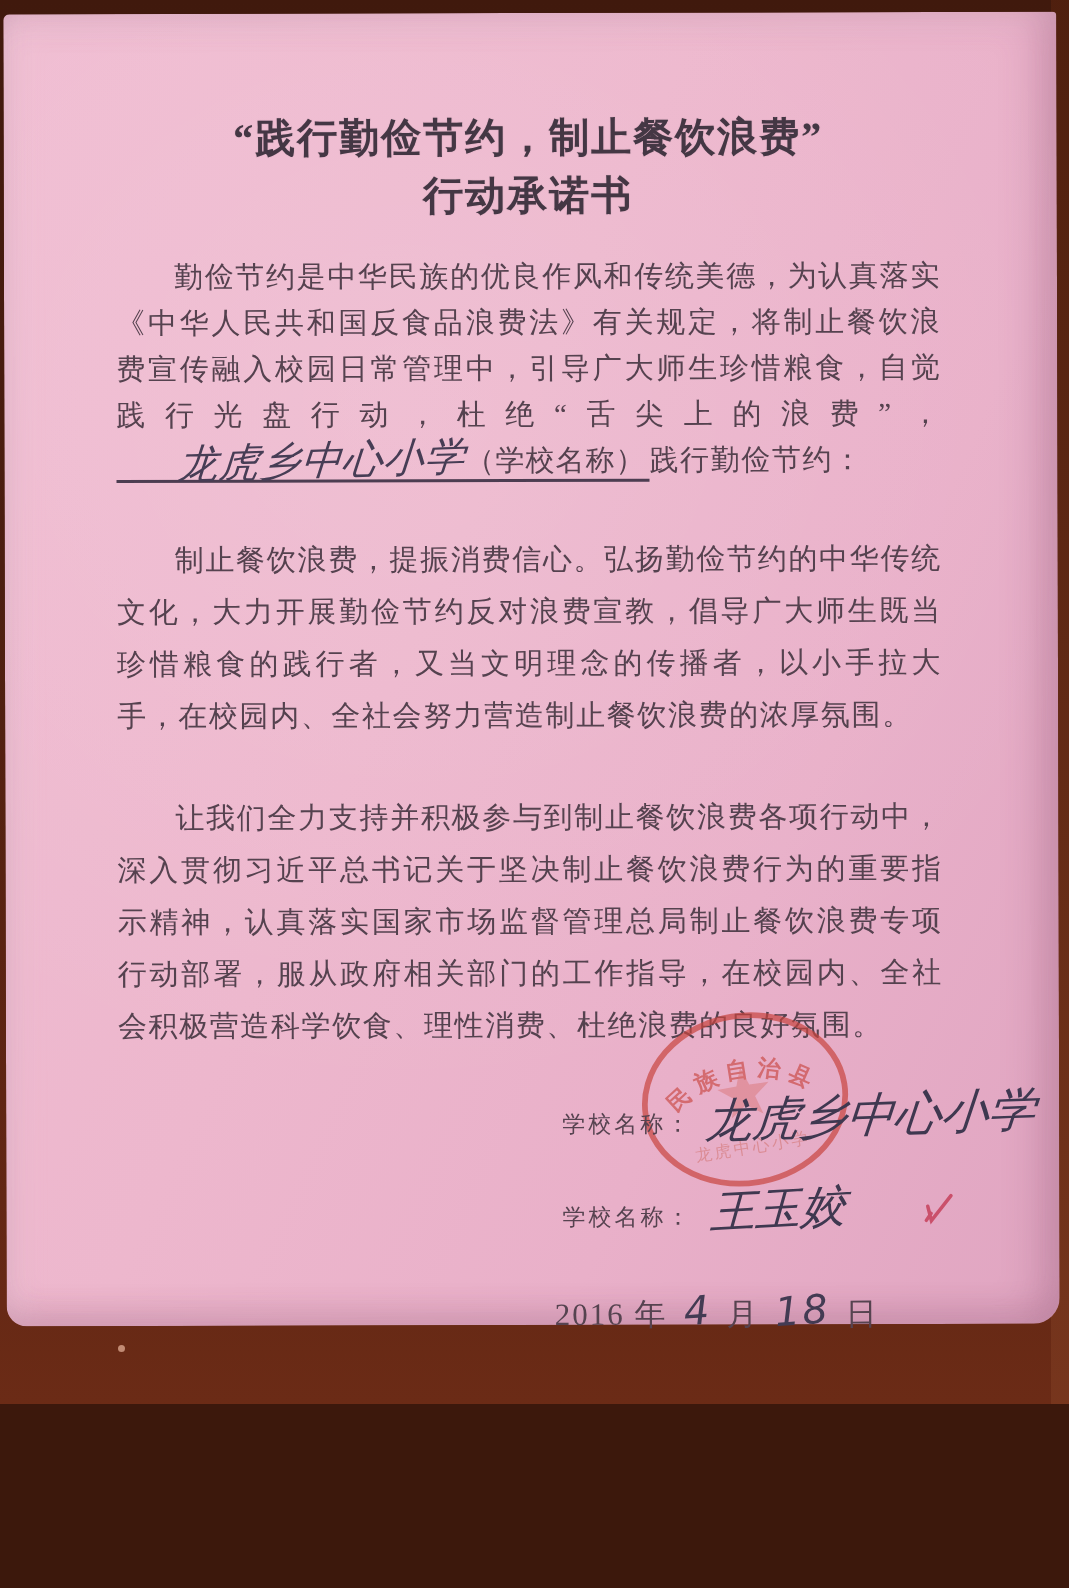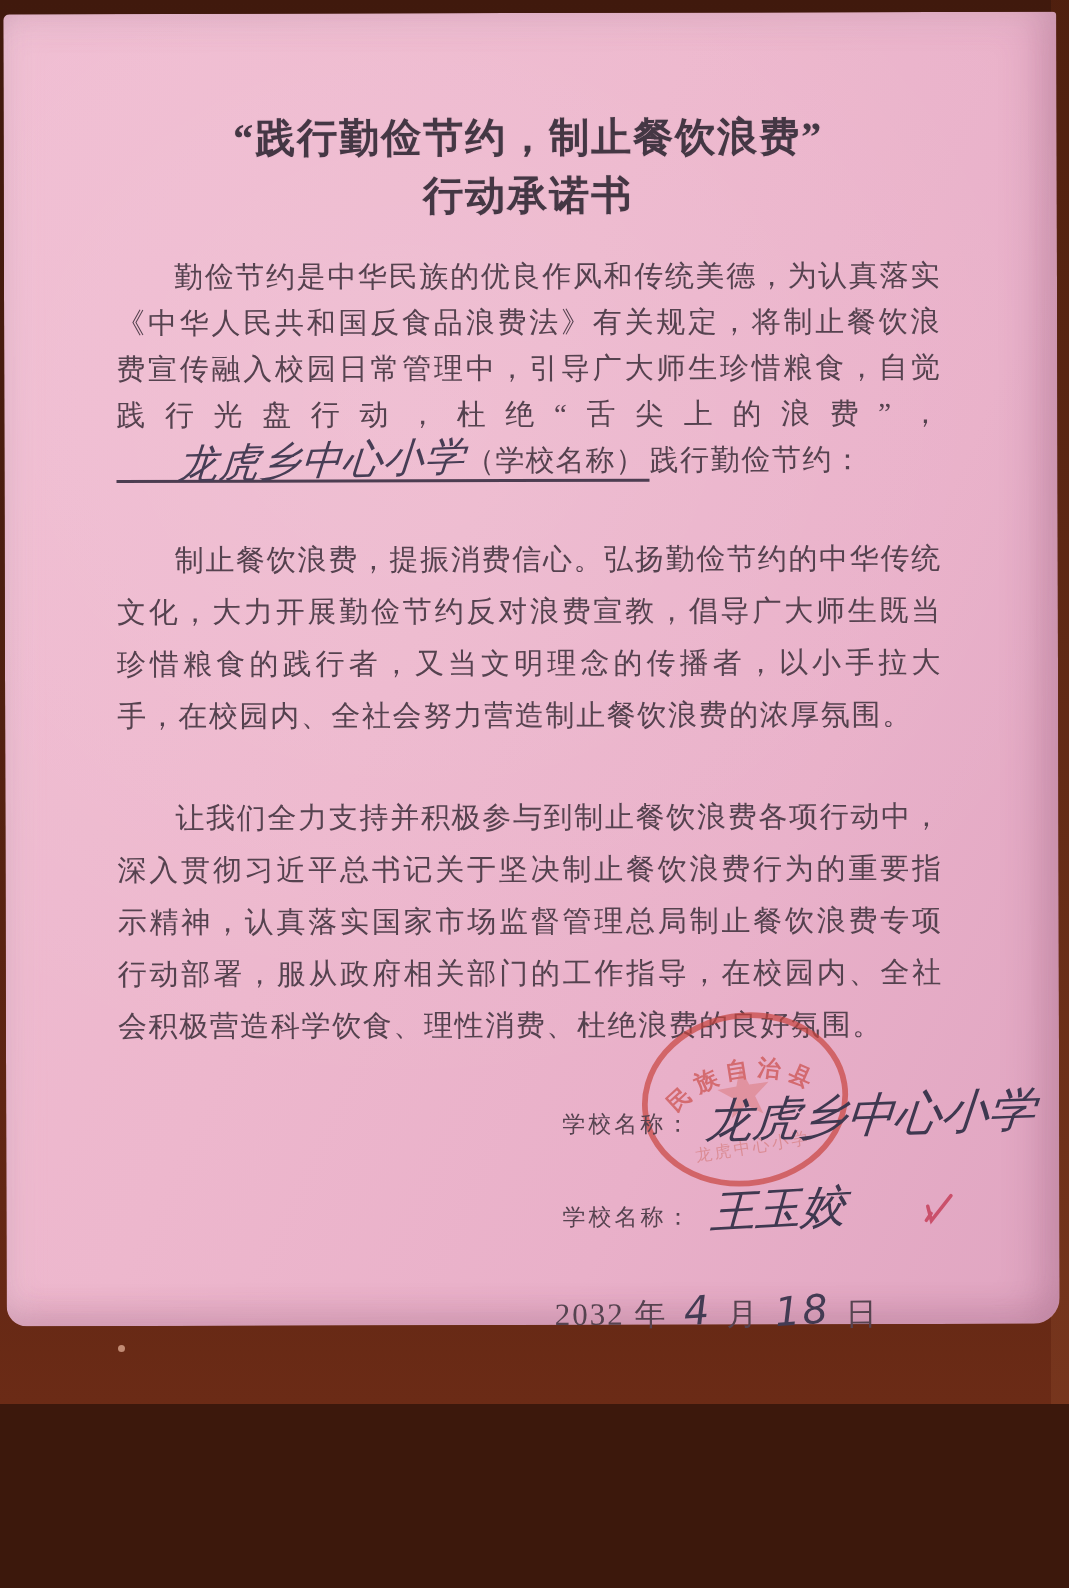--- a/index.html
+++ b/index.html
@@ -170,21 +170,21 @@
 
     <div class="sig-row row-school">
       <span class="sig-label">学校名称：</span><span class="hand sig-value-school">龙虎乡中心小学</span>
     </div>
 
     <div class="sig-row row-rep">
       <span class="sig-label">学校名称：</span><span class="hand sig-value-rep">王玉姣</span>
     </div>
 
     <div class="sig-row row-date">
-      <span>2032</span>
+      <span>2016</span>
       <span>年</span>
       <span class="hand date-num">4</span>
       <span>月</span>
       <span class="hand date-num">18</span>
       <span>日</span>
     </div>
 
     <svg class="ink-mark" width="30" height="40" viewBox="0 0 30 40" xmlns="http://www.w3.org/2000/svg">
       <path d="M4 20 L11 33 L24 4 M9 26 L6 34" stroke="#c43b55" stroke-width="3.5" fill="none" stroke-linecap="round"></path>
     </svg>

